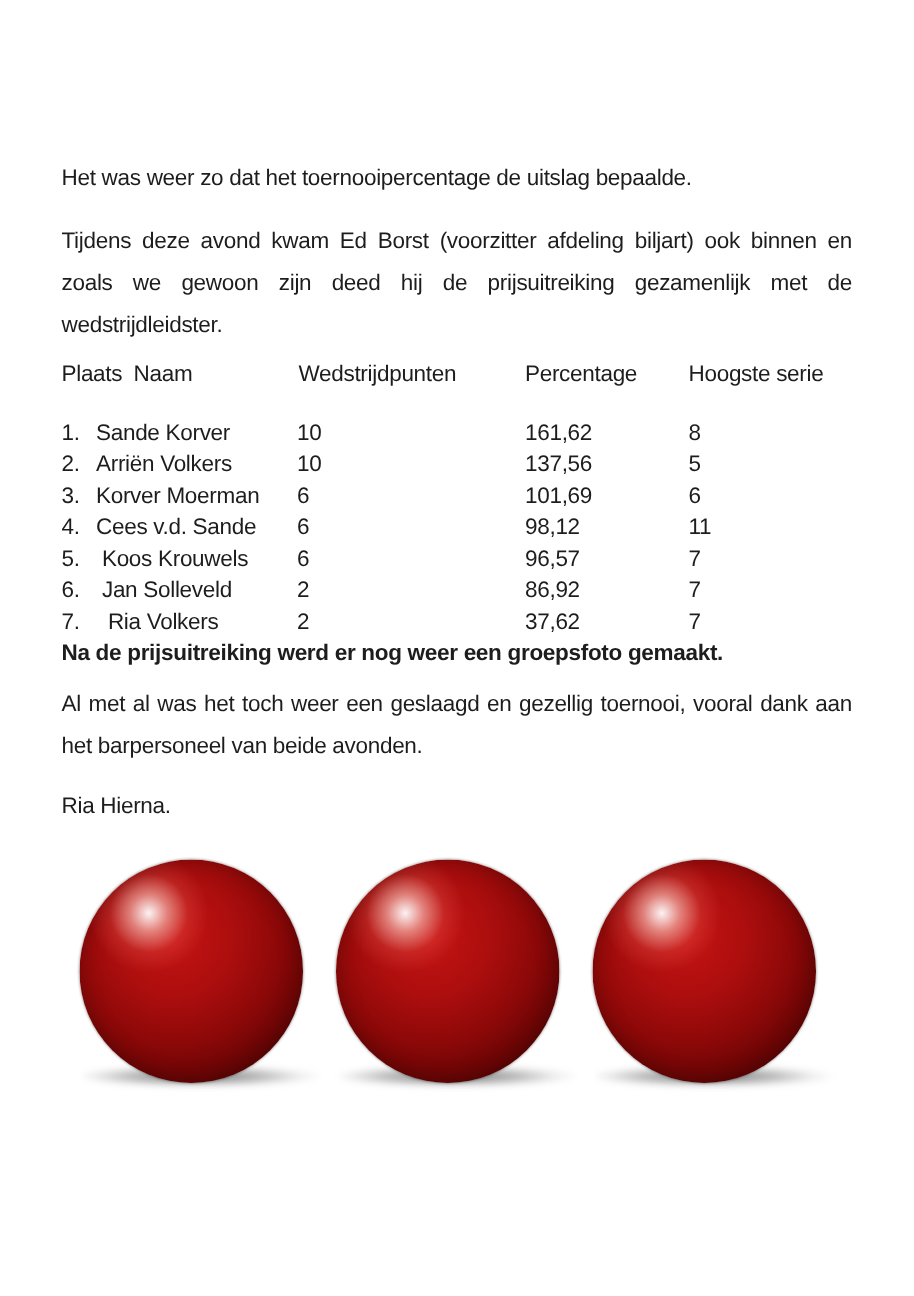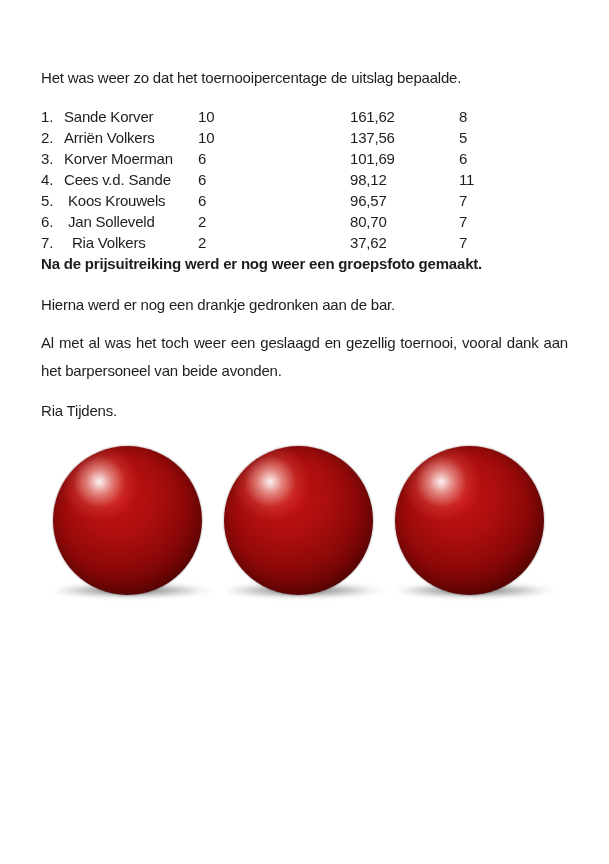--- a/index.html
+++ b/index.html
@@ -14,21 +14,21 @@
   }
   .page {
     position: relative;
     width: 609px; height: 864px;
     padding: 64px 41px 0 41px;
     background: #ffffff;
     overflow: hidden;
   }
   .para { line-height: 28px; }
   .just { text-align: justify; }
-  .gap14 { margin-bottom: 14px; }
+  .gap14 { margin-bottom: 14px; margin-top: 41px; }
   .gap8  { margin-bottom: 8px; }
 
   
   .results { position: relative; }
   .trow { position: relative; height: 21px; line-height: 21px; }
   .thead { margin-bottom: 18px; }
   .cell { position: absolute; top: 0; white-space: pre; }
   .h-plaats { left: 0; }
   .h-naam   { left: 48px; }
   .h-punten { left: 158px; }
@@ -79,22 +79,30 @@
     box-shadow: 0 0 2px rgba(0,0,0,0.55), inset 0 0 14px rgba(0,0,0,0.25);
   }
 </style>
 </head>
 <body>
 
 <div class="page">
 
   <p class="para gap14">Het was weer zo dat het toernooipercentage de uitslag bepaalde.</p>
 
+  <p class="para just gap8">Tijdens deze avond kwam Ed Borst (voorzitter afdeling biljart) ook binnen en zoals we gewoon zijn deed hij de prijsuitreiking gezamenlijk met de wedstrijdleidster.</p>
 
   <div class="results">
+    <div class="trow thead">
+      <span class="cell h-plaats">Plaats</span>
+      <span class="cell h-naam">Naam</span>
+      <span class="cell h-punten">Wedstrijdpunten</span>
+      <span class="cell h-pct">Percentage</span>
+      <span class="cell h-serie">Hoogste serie</span>
+    </div>
 
     <div class="trow">
       <span class="cell c-plaats">1.</span>
       <span class="cell c-naam">Sande Korver</span>
       <span class="cell c-punten">10</span>
       <span class="cell c-pct">161,62</span>
       <span class="cell c-serie">8</span>
     </div>
     <div class="trow">
       <span class="cell c-plaats">2.</span>
@@ -121,39 +129,38 @@
       <span class="cell c-plaats">5.</span>
       <span class="cell c-naam"> Koos Krouwels</span>
       <span class="cell c-punten">6</span>
       <span class="cell c-pct">96,57</span>
       <span class="cell c-serie">7</span>
     </div>
     <div class="trow">
       <span class="cell c-plaats">6.</span>
       <span class="cell c-naam"> Jan Solleveld</span>
       <span class="cell c-punten">2</span>
-      <span class="cell c-pct">80,70</span>
+      <span class="cell c-pct">86,92</span>
       <span class="cell c-serie">7</span>
     </div>
     <div class="trow">
       <span class="cell c-plaats">7.</span>
       <span class="cell c-naam">  Ria Volkers</span>
       <span class="cell c-punten">2</span>
       <span class="cell c-pct">37,62</span>
       <span class="cell c-serie">7</span>
     </div>
   </div>
 
   <p class="p-groepsfoto">Na de prijsuitreiking werd er nog weer een groepsfoto gemaakt.</p>
 
-  <p class="para p-hierna">Hierna werd er nog een drankje gedronken aan de bar.</p>
 
   <p class="para just p-almetal">Al met al was het toch weer een geslaagd en gezellig toernooi, vooral dank aan het barpersoneel van beide avonden.</p>
 
-  <p class="para p-sig">Ria Tijdens.</p>
+  <p class="para p-sig">Ria Hierna.</p>
 
   <div class="balls">
     <div class="ball">
       <div class="ball-shadow"></div>
       <div class="ball-sphere"></div>
     </div>
     <div class="ball">
       <div class="ball-shadow"></div>
       <div class="ball-sphere"></div>
     </div>

